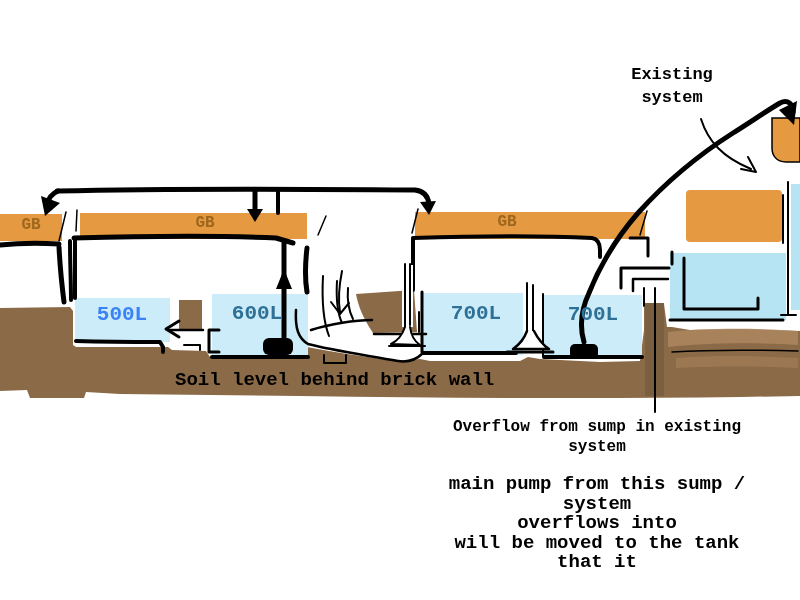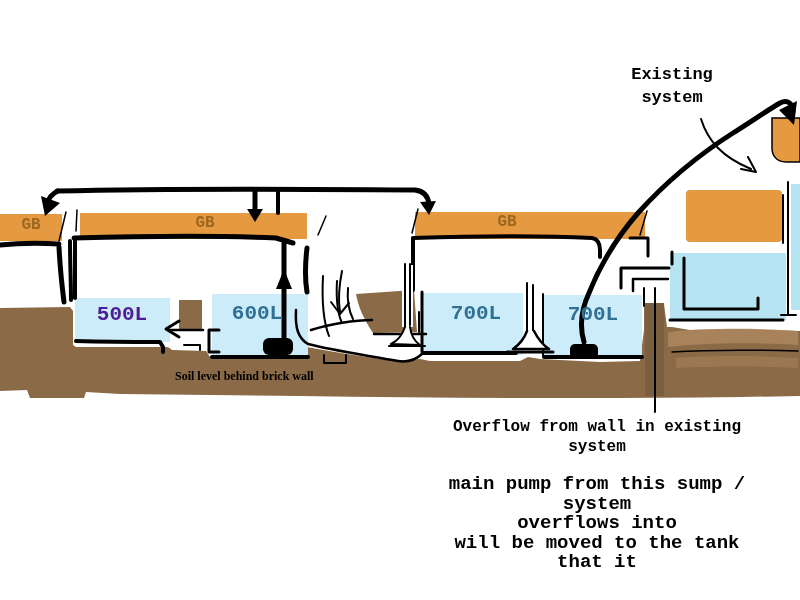--- a/index.html
+++ b/index.html
@@ -121,35 +121,35 @@
 
   <path class="ln w2" d="M342,271 C339,286 338,300 340,312 M340,314 L331,302 M340,314 L349,303"></path>
   <path class="ln w2" d="M701,119 C708,141 722,157 751,169 M756,172 L741,169 M756,172 L748,157"></path>
 
 </svg>
 
 <div class="lbl" style="left: 6px; top: 216px; width: 50px; font-size: 16px; color: rgb(158, 103, 30);">GB</div>
 <div class="lbl" style="left: 160px; top: 214px; width: 90px; font-size: 16px; color: rgb(158, 103, 30);">GB</div>
 <div class="lbl" style="left: 462px; top: 213px; width: 90px; font-size: 16px; color: rgb(158, 103, 30);">GB</div>
 
-<div class="lbl" style="left: 88px; top: 303px; width: 68px; font-size: 21px; color: #4c1d95;">500L</div>
+<div class="lbl" style="left: 88px; top: 303px; width: 68px; font-size: 21px; color: #3b82f6;">500L</div>
 <div class="lbl" style="left: 223px; top: 302px; width: 68px; font-size: 21px; color: rgb(47, 112, 150);">600L</div>
 <div class="lbl" style="left: 442px; top: 302px; width: 68px; font-size: 21px; color: rgb(47, 112, 150);">700L</div>
 <div class="lbl" style="left: 559px; top: 303px; width: 68px; font-size: 21px; color: rgb(47, 112, 150);">700L</div>
 
 
 <div class="lbl" style="left:592px;top:63px;width:160px;font-size:17px;line-height:23px;">
   <div>Existing</div>
   <div>system</div>
 </div>
 
-<div class="lbl nowrap" style="left:175px;top:369px;font-size:12px;font-family:Liberation Serif, serif;">Soil level behind brick wall</div>
+<div class="lbl nowrap" style="left:175px;top:369px;font-size:19px;">Soil level behind brick wall</div>
 
 <div class="lbl" style="left:436px;top:417px;width:322px;font-size:16px;line-height:20px;">
-  <div>Overflow from wall in existing</div>
+  <div>Overflow from sump in existing</div>
   <div>system</div>
 </div>
 
 <div class="lbl" style="left:436px;top:475px;width:322px;font-size:19px;line-height:19.5px;">
   <div>main pump from this sump / system</div>
   <div>overflows into</div>
   <div>will be moved to the tank that it</div>
 </div>
 
 </div>

